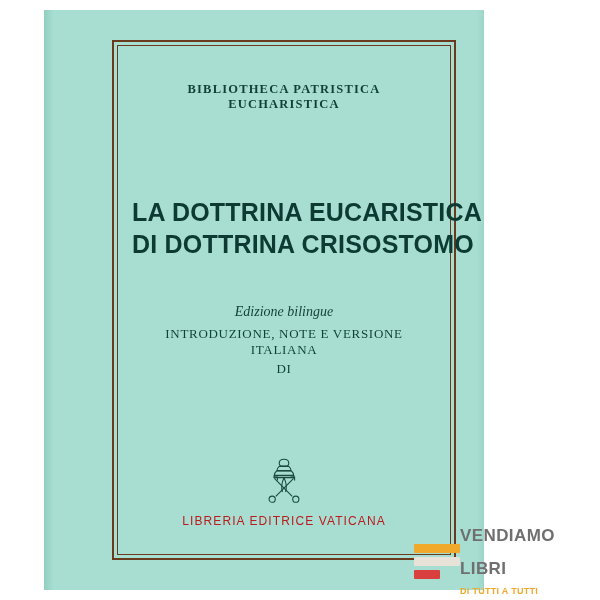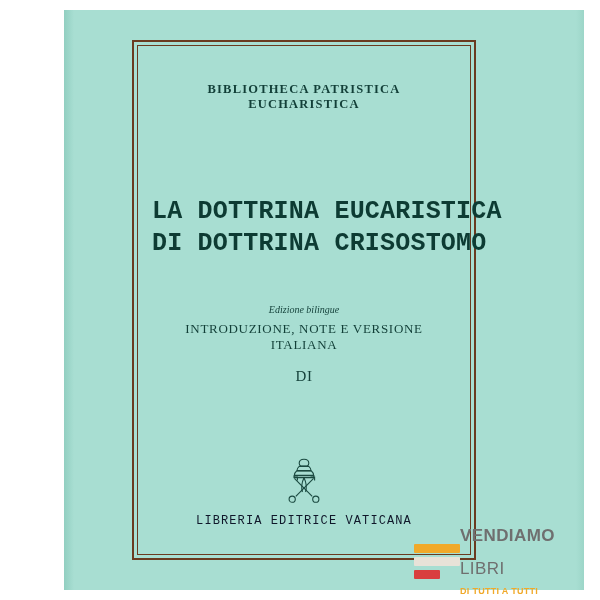--- a/index.html
+++ b/index.html
@@ -17,23 +17,23 @@
   #page {
     position: relative;
     width: 600px;
     height: 600px;
     background: #ffffff;
   }
 
   
   .book-cover {
     position: absolute;
-    left: 64px;
+    left: 44px;
     top: 10px;
-    width: 520px;
+    width: 440px;
     height: 580px;
     background: #a8ded2;
   }
 
   
   .spine-shade {
     position: absolute;
     left: 0;
     top: 0;
     width: 10px;
@@ -99,43 +99,42 @@
     font-family: "Liberation Sans", sans-serif;
     font-weight: bold;
     font-size: 25px;
     line-height: 1.28;
     letter-spacing: 0.2px;
     color: #0d3b33;
   }
   .main-title .line {
     display: block;
     white-space: nowrap;
-    font-family: Liberation Mono, monospace;
   }
 
   .edition-note {
     margin-top: 44px;
     font-family: "Liberation Serif", serif;
     font-style: italic;
-    font-size: 10px;
+    font-size: 14px;
     color: #123f38;
   }
 
   .credit-line {
     margin-top: 6px;
     font-family: "Liberation Serif", serif;
     font-size: 13px;
     letter-spacing: 0.7px;
     color: #123f38;
     text-transform: uppercase;
   }
   .credit-di {
-    margin-top: 15px;
-    font-family: "Liberation Serif", serif;
-    font-size: 15px;
+    margin-top: 3px;
+    font-family: "Liberation Serif", serif;
+    font-size: 13px;
     letter-spacing: 0.6px;
     color: #123f38;
     text-transform: uppercase;
   }
   .credit-author {
     margin-top: 5px;
     font-family: "Liberation Serif", serif;
     font-size: 14.5px;
     letter-spacing: 1px;
     color: #123f38;
@@ -150,24 +149,24 @@
     bottom: 28px;
     text-align: center;
   }
   .emblem {
     display: block;
     margin: 0 auto 8px auto;
     width: 44px;
     height: 50px;
   }
   .publisher-name {
-    font-family: Liberation Mono, monospace;
+    font-family: Liberation Sans, sans-serif;
     font-size: 12px;
     letter-spacing: 1.1px;
-    color: #0f172a;
+    color: #b91c1c;
     text-transform: uppercase;
   }
   .publisher-address {
     margin-top: 3px;
     font-family: "Liberation Serif", serif;
     font-size: 10.5px;
     letter-spacing: 0.8px;
     color: #123f38;
     text-transform: uppercase;
   }
@@ -203,21 +202,21 @@
   }
   .wm-top {
     font-family: "Liberation Sans", sans-serif;
     font-weight: bold;
     font-size: 17px;
     letter-spacing: 0.4px;
     color: #6f6f6f;
   }
   .wm-mid {
     font-family: "Liberation Sans", sans-serif;
-    font-weight: normal;
+    font-weight: bold;
     font-size: 17px;
     letter-spacing: 0.4px;
     color: #6f6f6f;
     margin-top: 16px;
   }
   .wm-bot {
     font-family: "Liberation Sans", sans-serif;
     font-weight: bold;
     font-size: 9px;
     letter-spacing: 0.3px;

